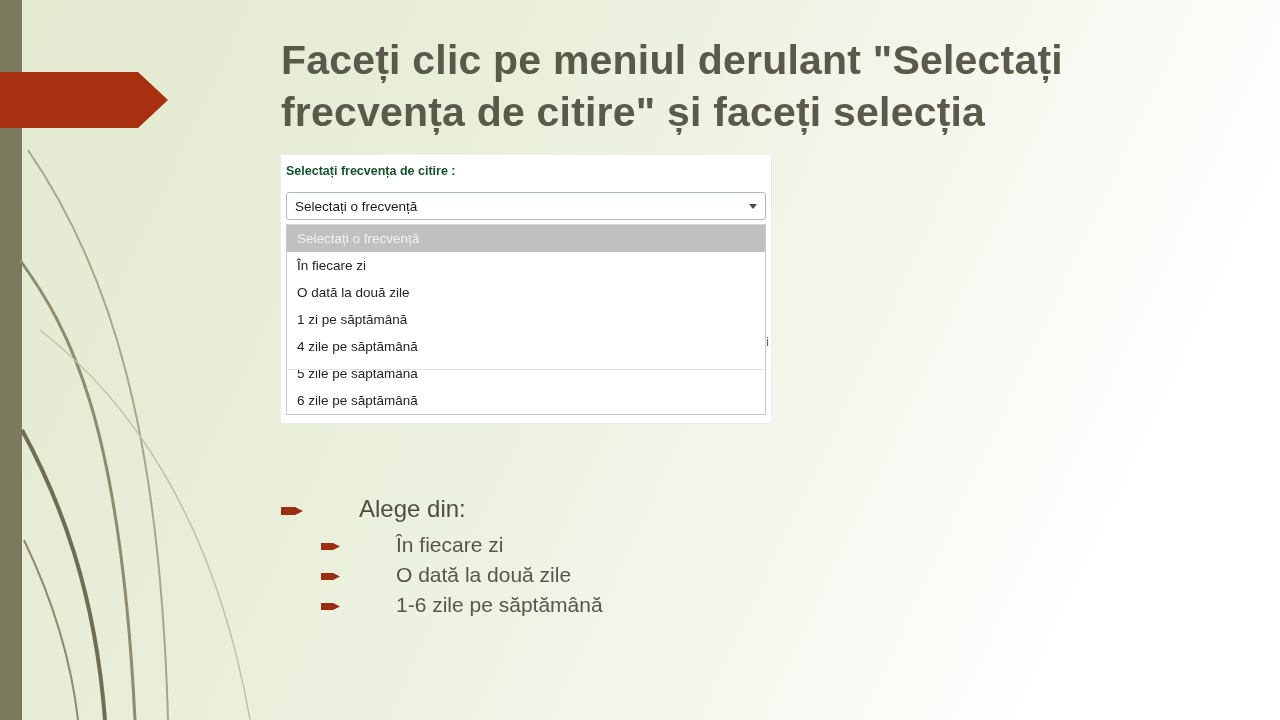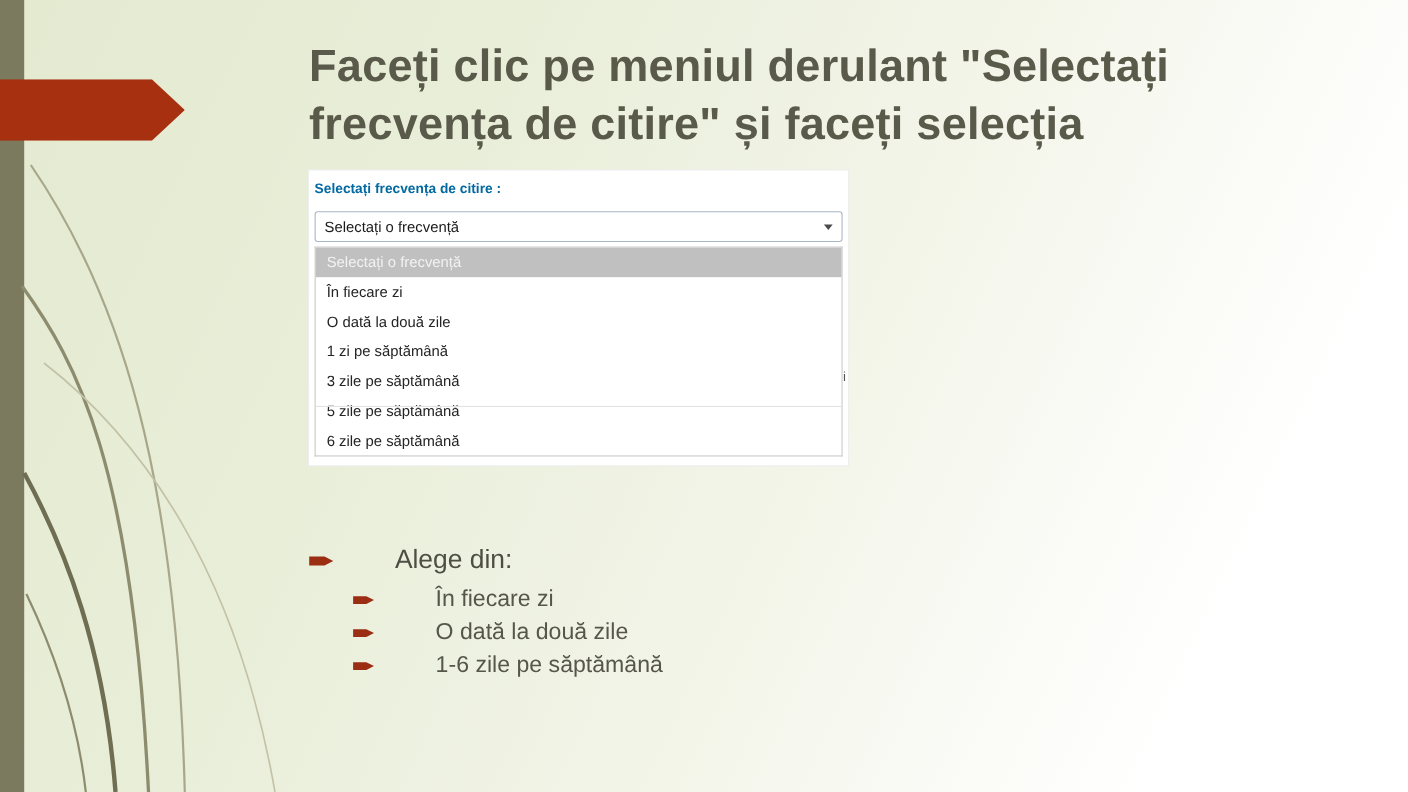--- a/index.html
+++ b/index.html
@@ -62,21 +62,21 @@
     position: absolute;
     left: 281px;
     top: 155px;
     width: 490px;
     background: #ffffff;
     box-shadow: 0 0 0 1px #ededed;
   }
   .widget-label {
     font-size: 12.5px;
     font-weight: bold;
-    color: #0369a1;
+    color: #14532d;
     padding: 9px 0 0 5px;
     font-family: "Liberation Sans", sans-serif;
   }
   .select-box {
     margin: 14px 5px 0 5px;
     height: 28px;
     border: 1px solid #a9b7c6;
     border-radius: 3px;
     background: #ffffff;
     display: flex;
@@ -191,21 +191,21 @@
     <div class="select-box">
       <span class="select-value">Selectați o frecvență</span>
       <span class="caret"></span>
     </div>
 
     <div class="dropdown">
       <div class="option selected">Selectați o frecvență</div>
       <div class="option">În fiecare zi</div>
       <div class="option">O dată la două zile</div>
       <div class="option">1 zi pe săptămână</div>
-      <div class="option">3 zile pe săptămână</div>
+      <div class="option">4 zile pe săptămână</div>
       <div class="option">5 zile pe săptămână</div>
       <div class="option">6 zile pe săptămână</div>
     </div>
 
     <div class="ghost-text">i</div>
     <div class="ghost-line"></div>
   </div>
 
   <div class="bullets">
     <div class="bullet-row lvl1">

